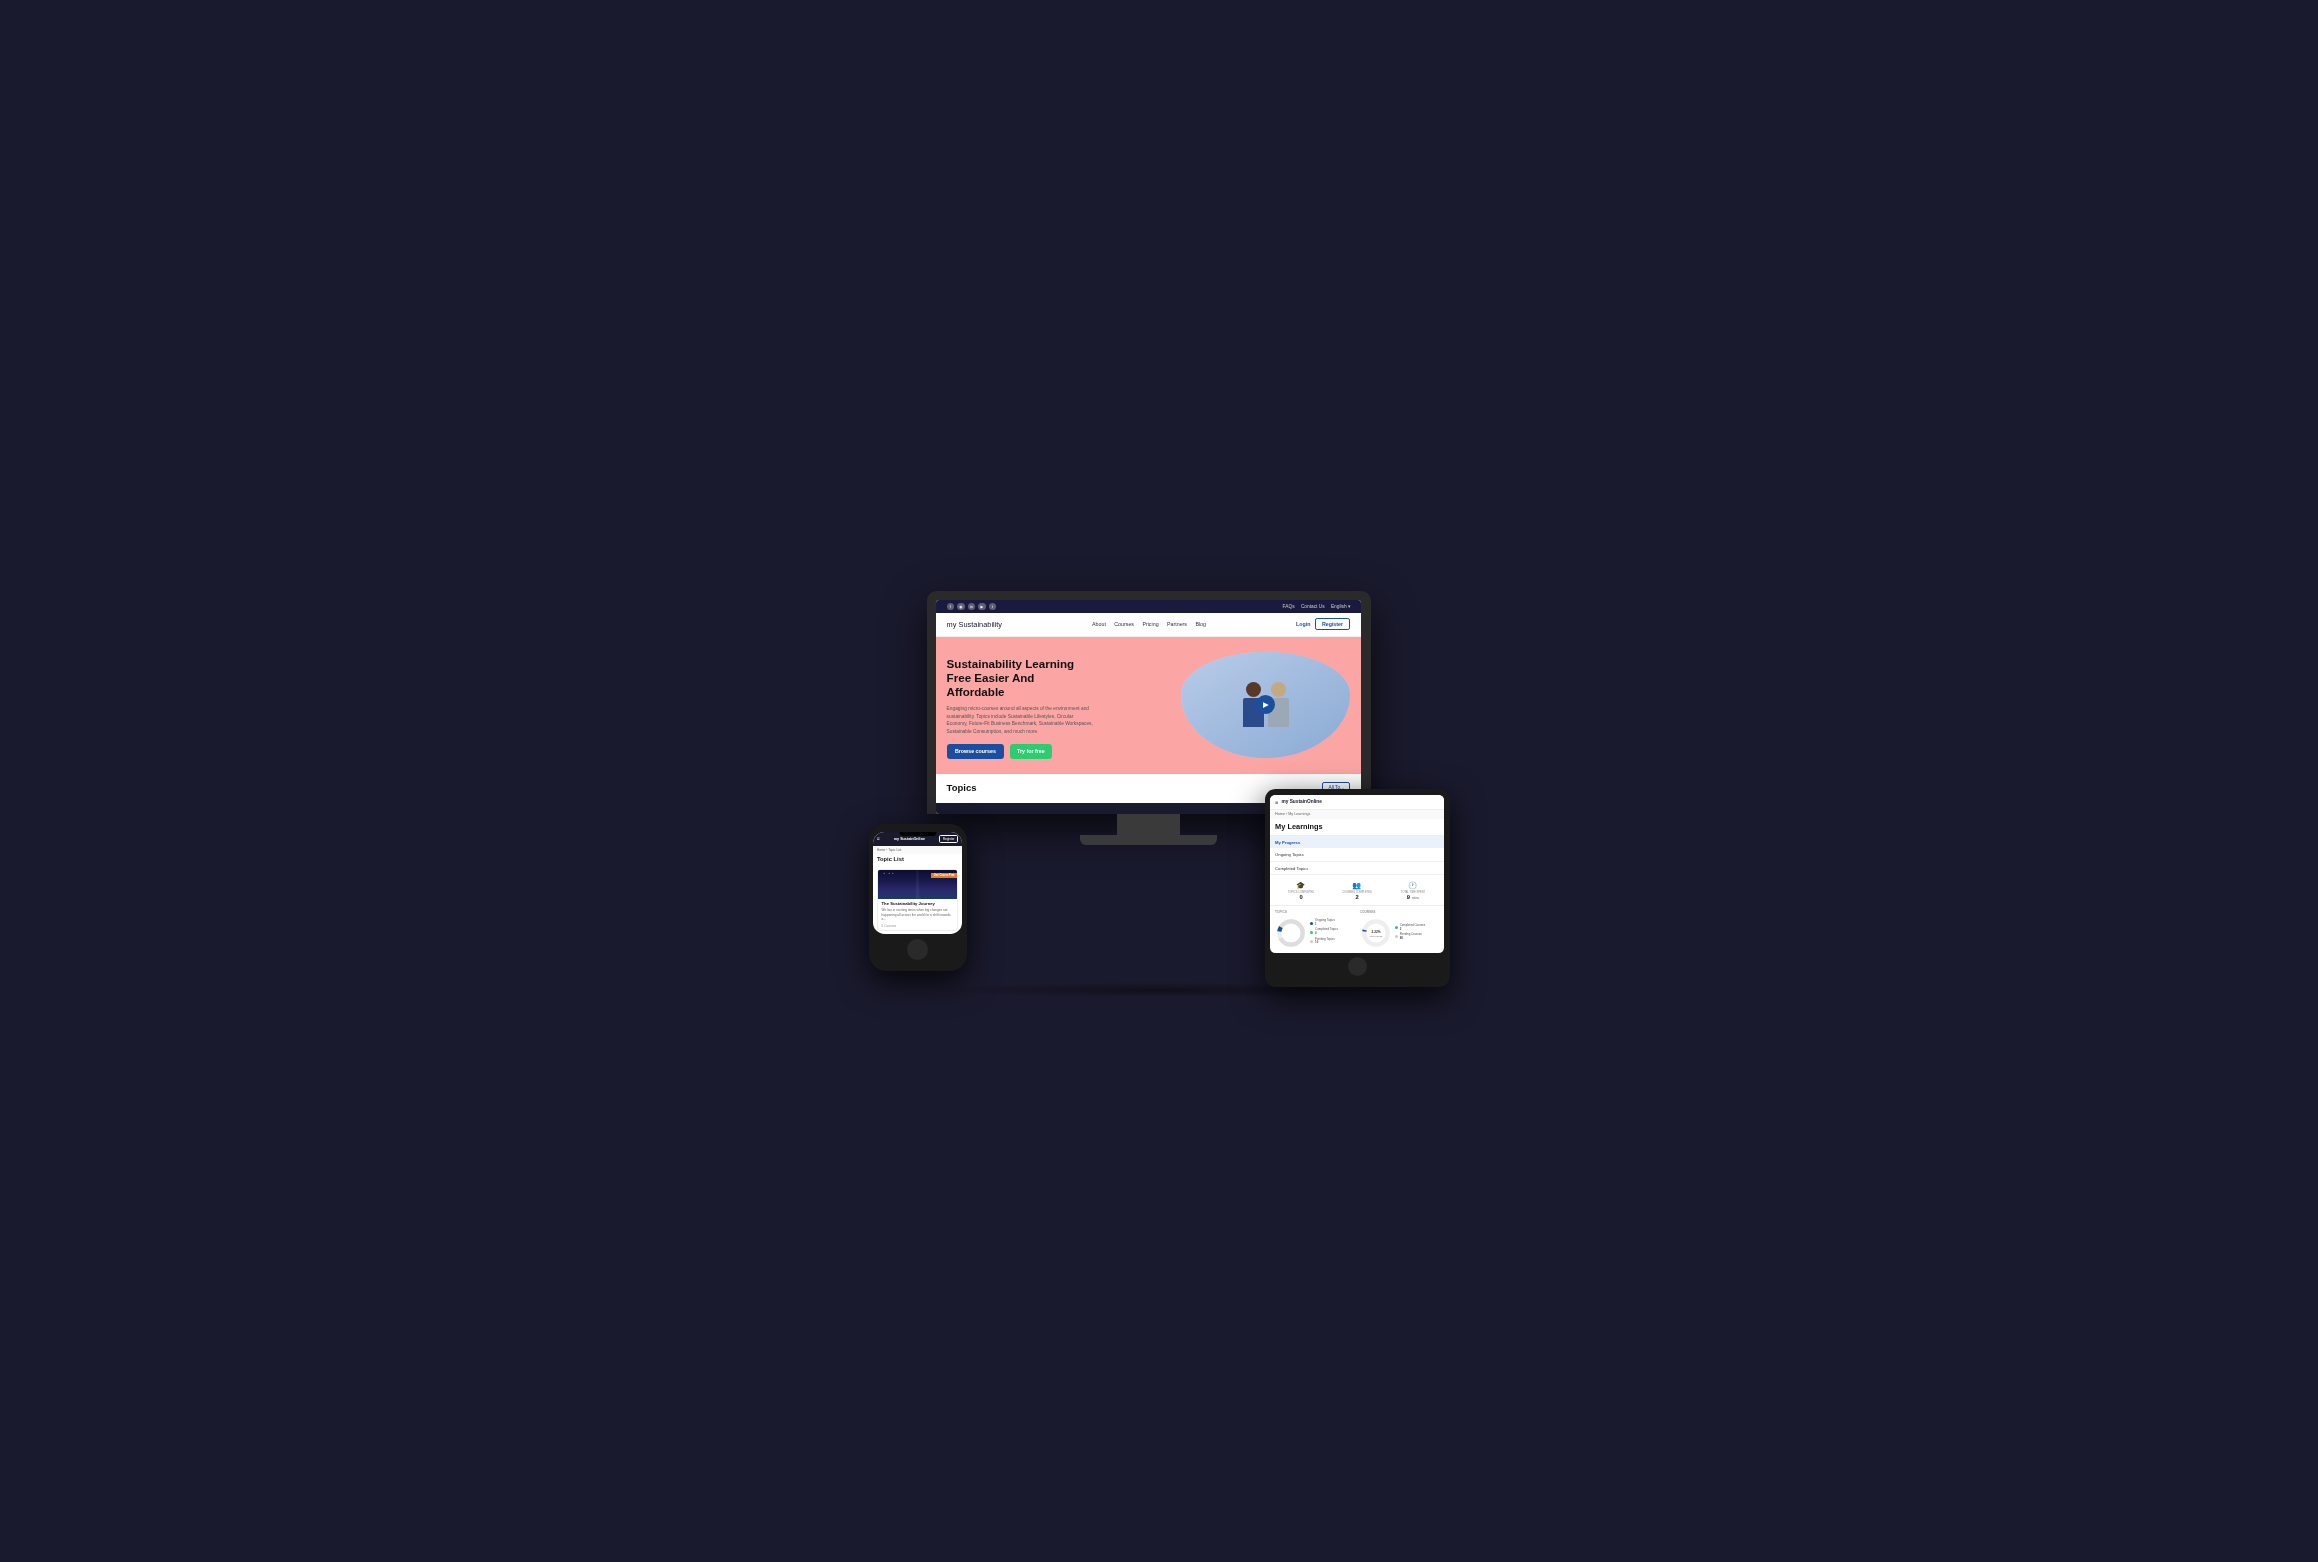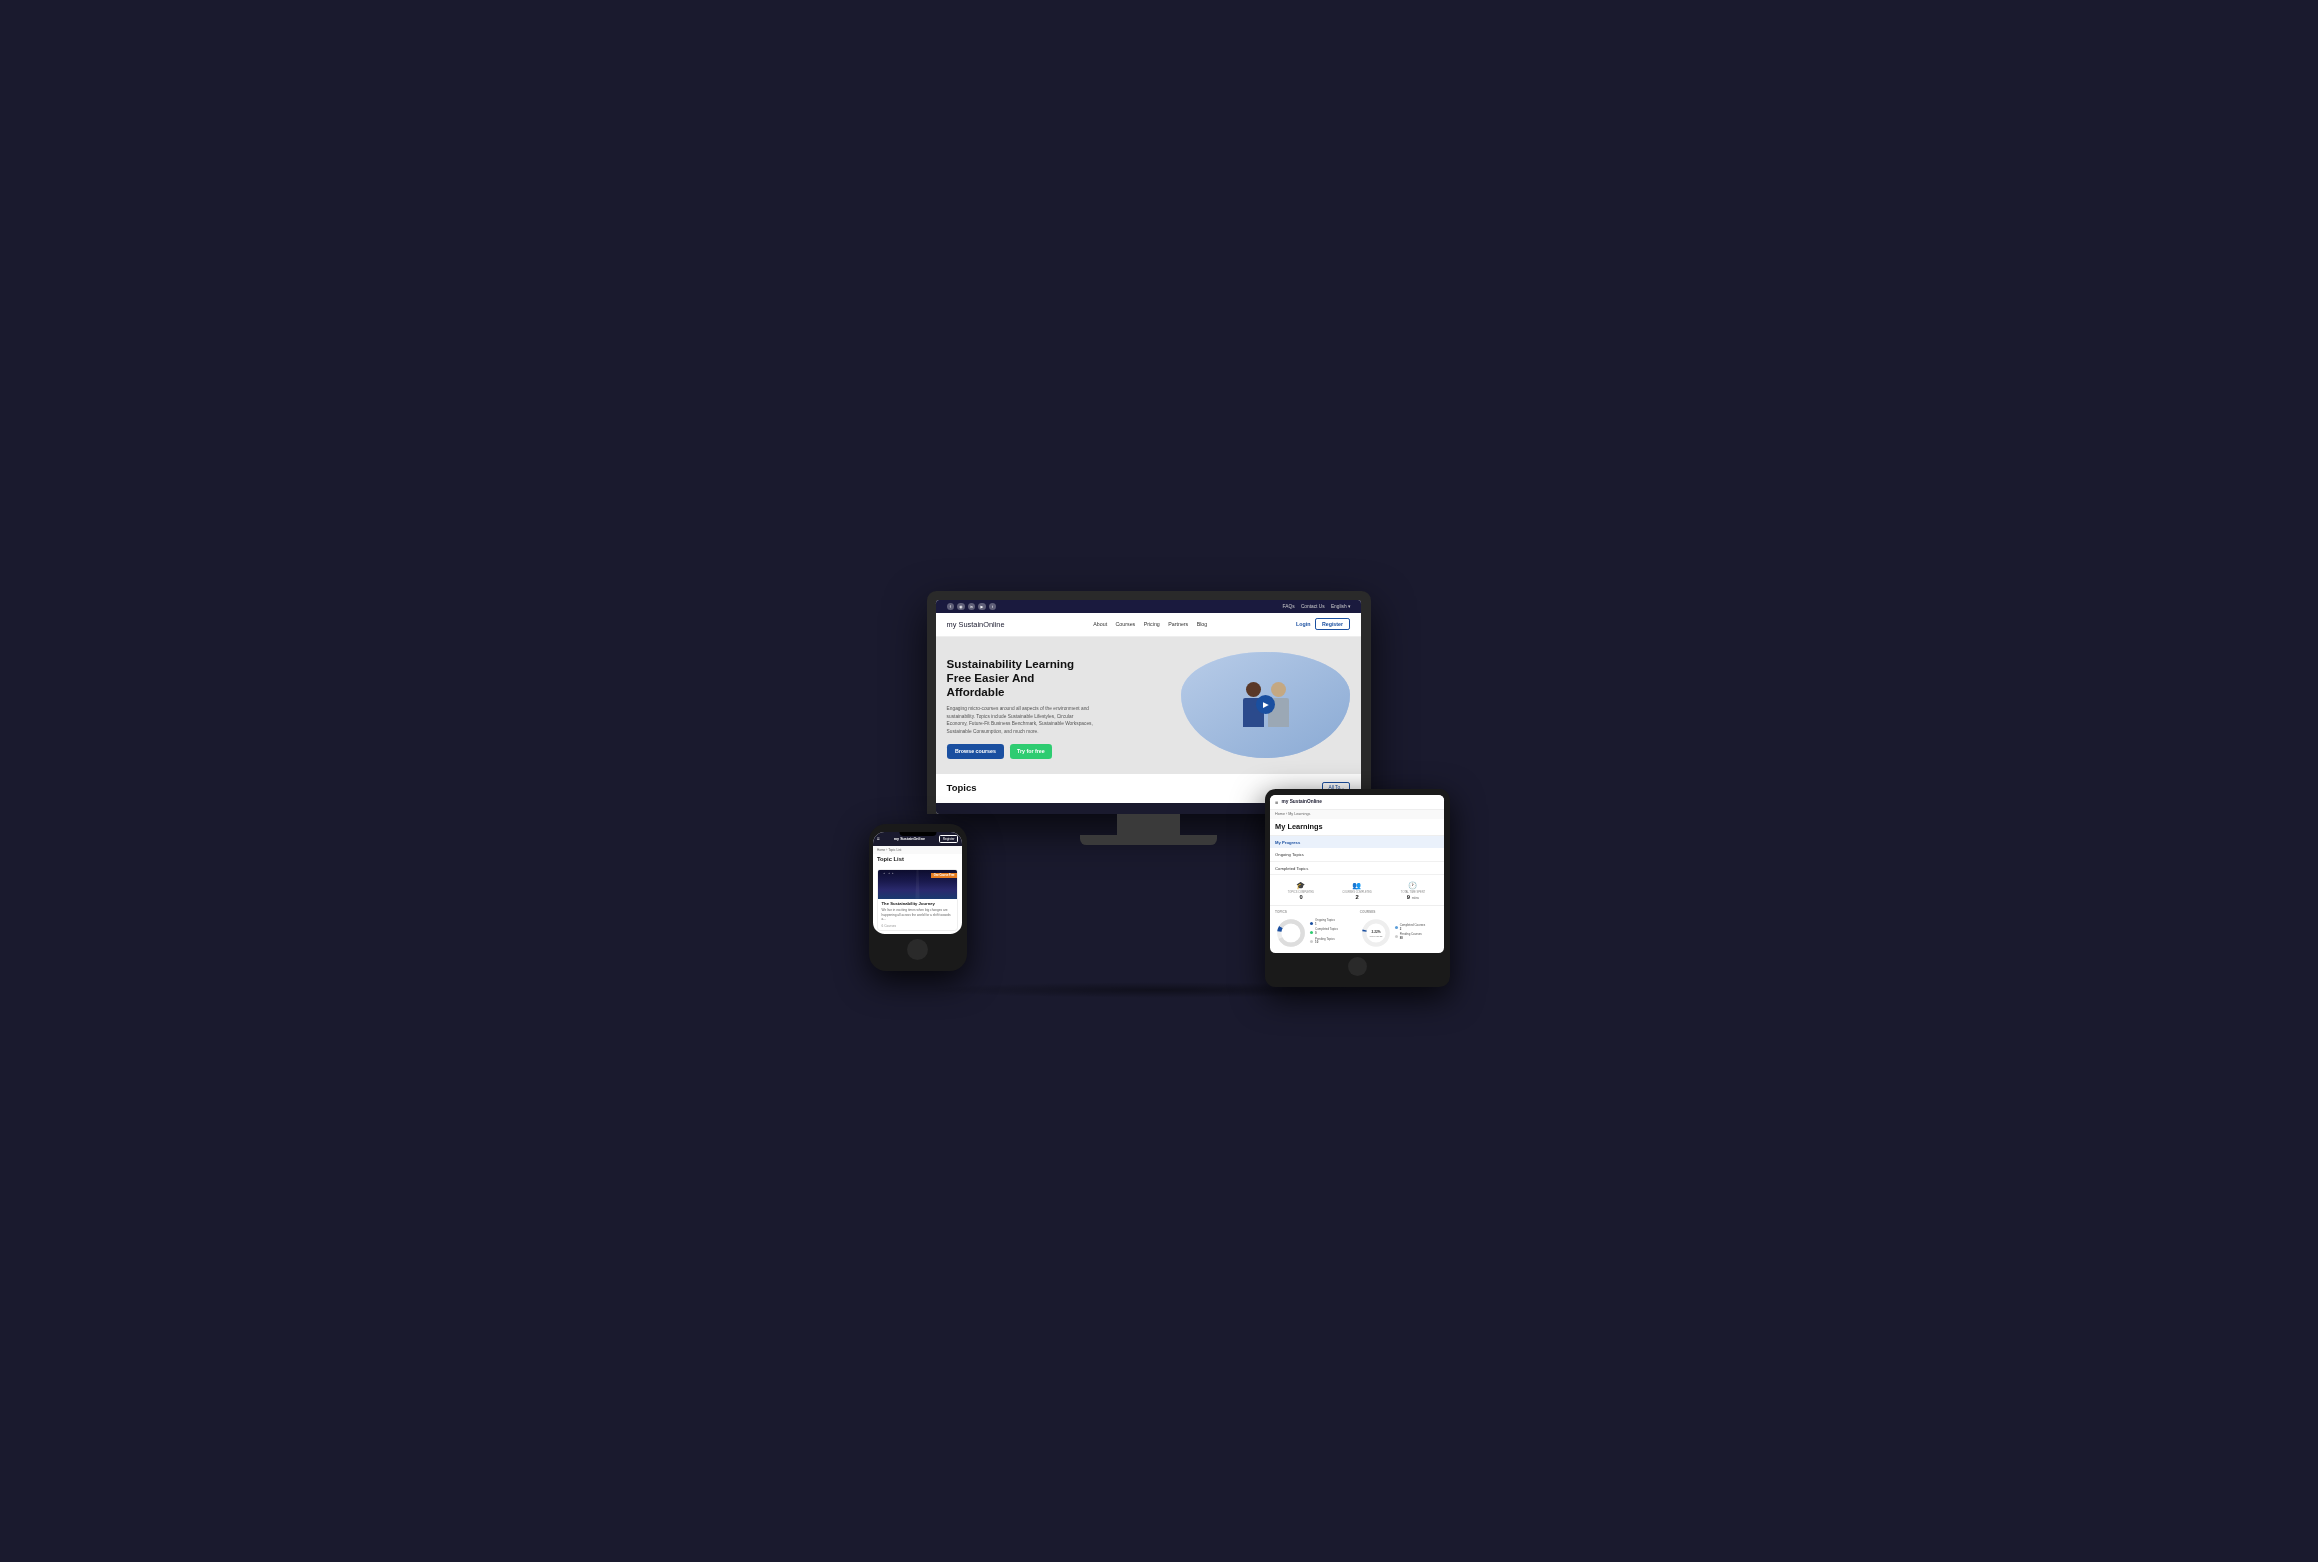--- a/index.html
+++ b/index.html
@@ -148,21 +148,21 @@
       border-radius: 2.1px;
       font-size: 5.3px;
       font-weight: 600;
       cursor: pointer;
     }
 
     .hero-section {
       display: flex;
       padding: 15px 10.6px;
       gap: 10.6px;
-      background: #e5e5e5;
+      background: #fca5a5;
       min-height: 137px;
     }
 
     .hero-text {
       flex: 1;
       padding-top: 5.3px;
     }
 
     .hero-title {
       font-size: 11.6px;
@@ -703,21 +703,21 @@
             <div class="top-bar-links">
               <span>FAQs</span>
               <span>Contact Us</span>
               <span>English ▾</span>
             </div>
           </div>
 
           <div class="nav-bar">
             <div class="logo">
               <span>my</span>
-              <span>SustainOnline</span>
+              <span>Sustainability</span>
             </div>
             <div class="nav-links">
               <span>About</span>
               <span>Courses</span>
               <span>Pricing</span>
               <span>Partners</span>
               <span>Blog</span>
             </div>
             <div class="nav-buttons">
               <button class="btn-login">Login</button>

